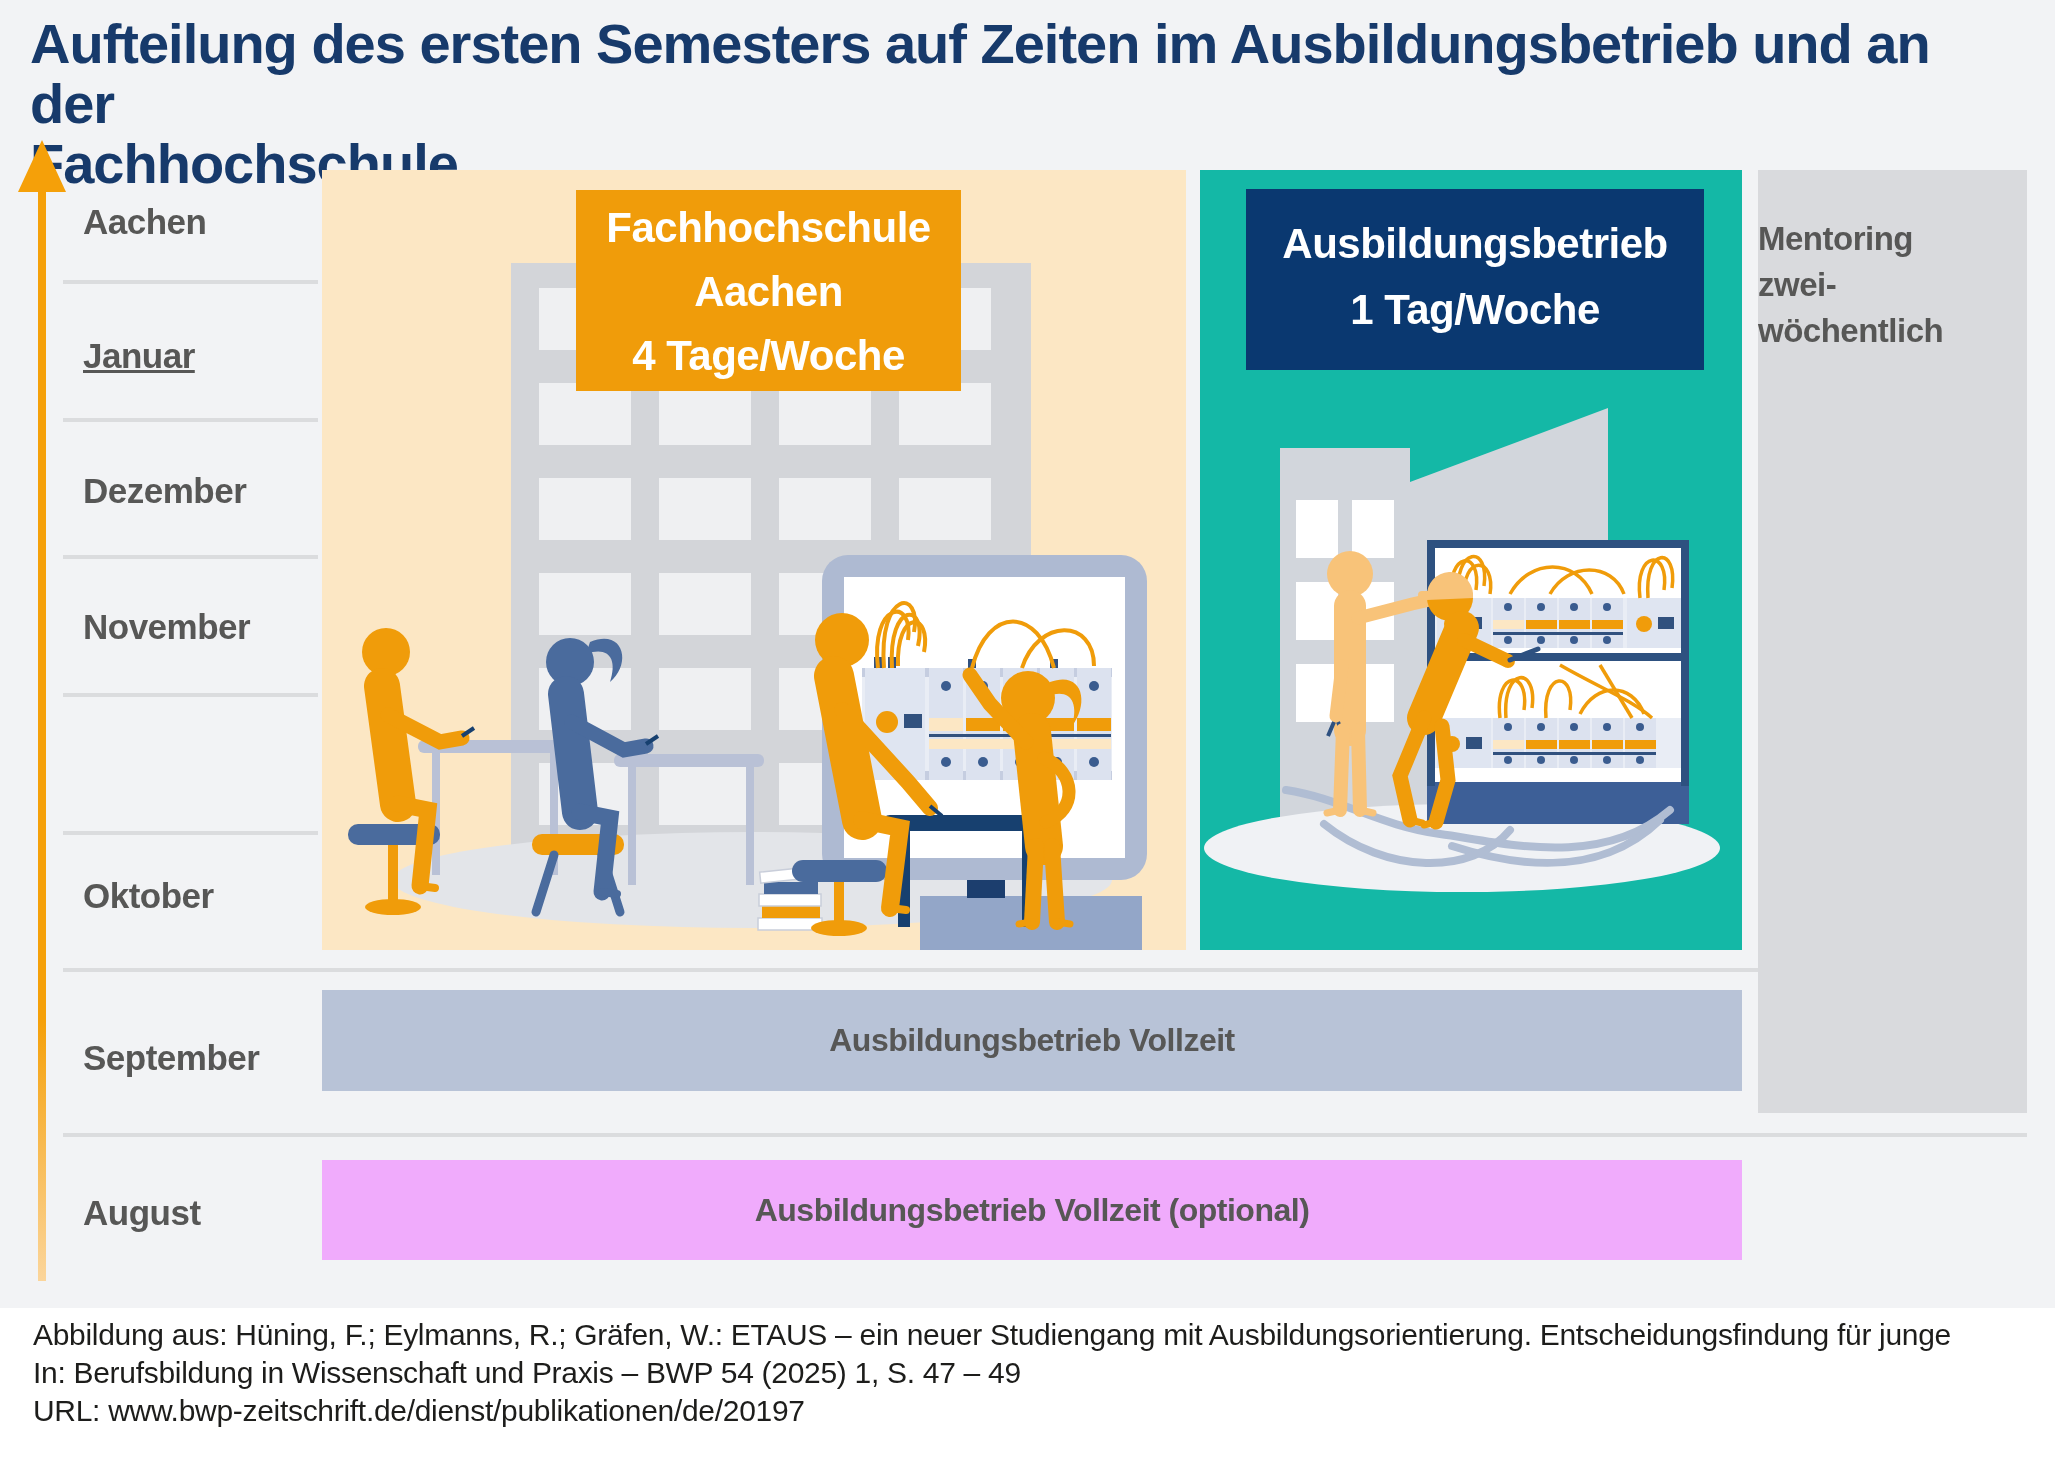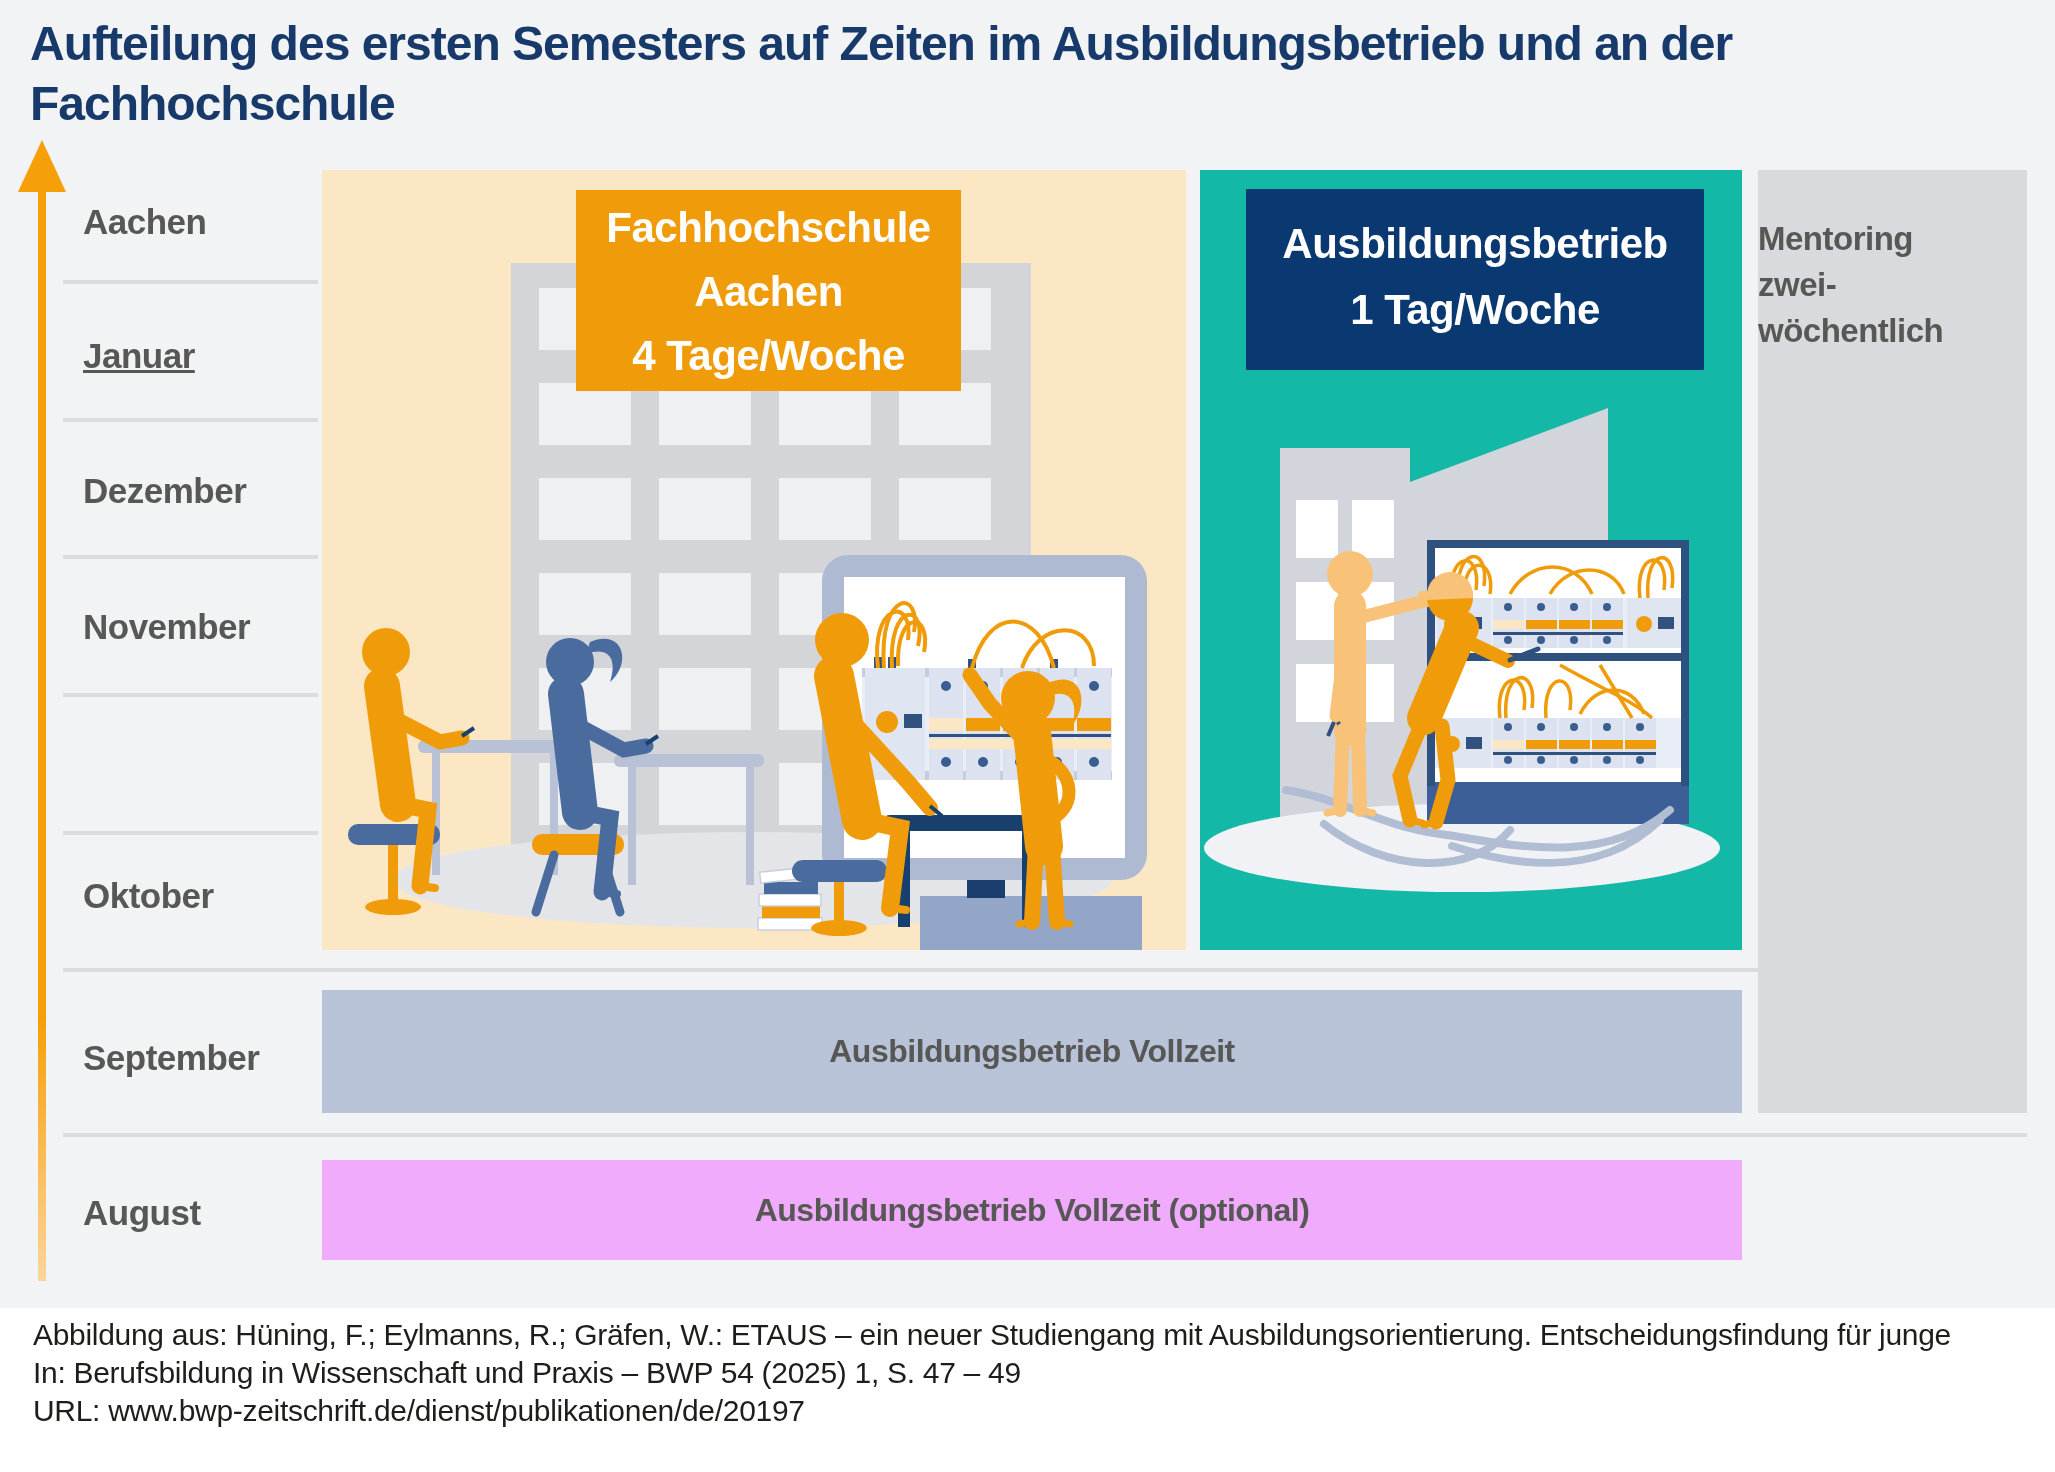--- a/index.html
+++ b/index.html
@@ -6,21 +6,21 @@
   .canvas {
     position:relative; width:2055px; height:1472px;
     background:#F2F3F5; overflow:hidden;
     font-family:"Liberation Sans", sans-serif;
   }
   .abs { position:absolute; }
 
   
   .title {
     left:30px; top:14px; width:1980px;
-    color:#173A6B; font-weight:bold; font-size:48px; line-height:60px;
+    color:#173A6B; font-weight:bold; font-size:56px; line-height:60px;
     letter-spacing:-1px;
   }
 
   
   .arrow-head {
     left:18px; top:140px; width:0; height:0;
     border-left:24px solid transparent; border-right:24px solid transparent;
     border-bottom:52px solid #F5A009;
   }
   .arrow-shaft {
@@ -56,21 +56,21 @@
             font-size:42px; line-height:64px; padding-top:6px; box-sizing:border-box; }
   .ab-box { left:46px; top:19px; width:458px; height:181px; background:#0A3870;
             font-size:42px; line-height:66px; padding-top:22px; box-sizing:border-box; }
 
   .mentor-text { margin-top:46px; color:#575756; font-weight:bold;
                  font-size:33px; line-height:46px; letter-spacing:-0.5px; }
 
   
   .bar { left:322px; width:1420px; display:flex; align-items:center; justify-content:center;
          color:#575756; font-weight:bold; font-size:32px; letter-spacing:-0.5px; }
-  .bar-sep { top:990px;  height:123px; background:#B8C3D7; }
+  .bar-sep { top:990px;  height:101px; background:#B8C3D7; }
   .bar-aug { top:1160px; height:100px; background:#f0abfc; }
 
   
   .footer-bg { left:0; top:1308px; width:2055px; height:164px; background:#ffffff; }
   .footer {
     left:33px; top:1316px; width:1990px; color:#1D1D1B;
     font-size:30px; line-height:38px; letter-spacing:-0.3px;
   }
 </style>
 </head>

